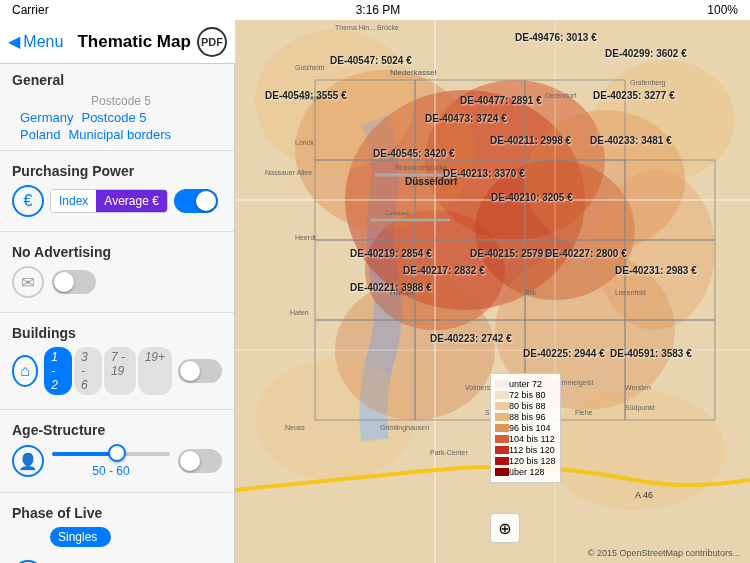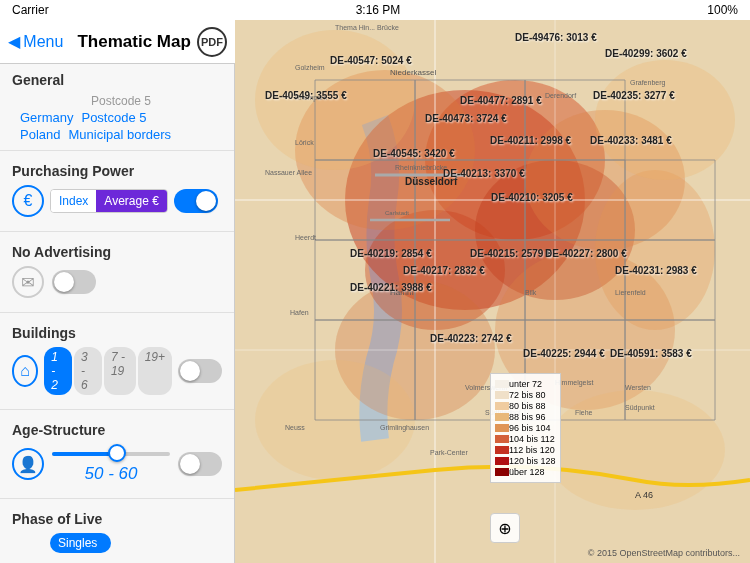--- a/index.html
+++ b/index.html
@@ -62,21 +62,21 @@
     .tag.active { background: #007AFF; color: white; }
     .tag.inactive { background: #e0e0e0; color: #737373; }
 
     
     .age-row { display: flex; align-items: center; gap: 8px; margin: 6px 0; }
     .person-circle { width: 32px; height: 32px; border-radius: 50%; border: 2px solid #007AFF; display: flex; align-items: center; justify-content: center; font-size: 16px; color: #007AFF; }
     .slider-container { flex: 1; }
     .slider-track { width: 100%; height: 4px; background: #ccc; border-radius: 2px; position: relative; margin: 8px 0; }
     .slider-fill { position: absolute; left: 0; top: 0; height: 4px; background: #007AFF; border-radius: 2px; width: 55%; }
     .slider-thumb { position: absolute; top: -8px; left: 55%; width: 18px; height: 18px; border-radius: 50%; background: white; border: 2px solid #007AFF; box-shadow: 0 1px 3px rgba(0,0,0,0.3); transform: translateX(-50%); }
-    .slider-label { font-size: 17px; color: #007AFF; text-align: center; margin-top: 4px; font-style: italic; }
+    .slider-label { font-size: 12px; color: #007AFF; text-align: center; margin-top: 4px; }
 
     
     .pol-row { display: flex; align-items: center; gap: 6px; margin: 6px 0; }
     .heartbeat-circle { width: 32px; height: 32px; border-radius: 50%; border: 2px solid #007AFF; display: flex; align-items: center; justify-content: center; font-size: 14px; color: #007AFF; }
     .phase-tags { display: flex; gap: 19px; flex-direction: column; }
     .phase-tag { padding: 3px 8px; font-size: 12px; border-radius: 12px; cursor: pointer; }
     .phase-tag.active { background: #007AFF; color: white; }
     .phase-tag.inactive { background: #e0e0e0; color: #333; }
 
     

